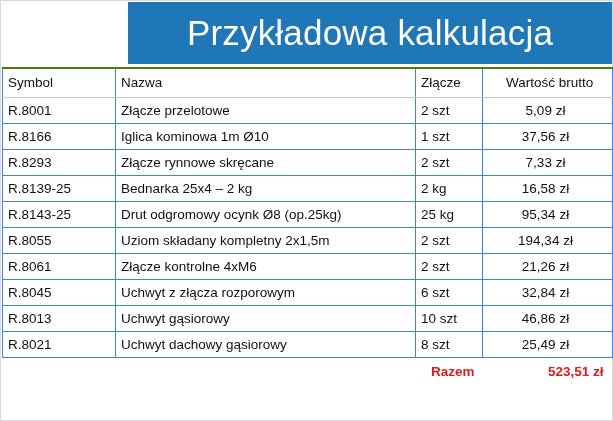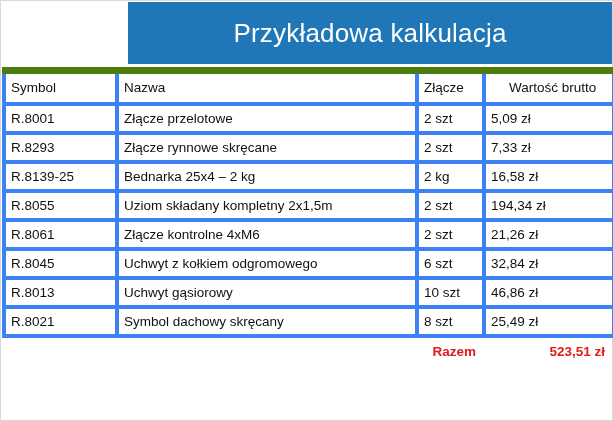--- a/index.html
+++ b/index.html
@@ -27,59 +27,59 @@
     top: 1px;
     width: 484px;
     height: 62px;
     background: #1f77b8;
     display: flex;
     align-items: center;
     justify-content: center;
   }
   .title-bar .title-text {
     color: #ffffff;
-    font-size: 26px;
+    font-size: 35px;
     font-weight: normal;
     letter-spacing: 0.2px;
     white-space: nowrap;
   }
   table.calc {
     position: absolute;
     left: 1px;
     top: 66px;
     width: 610px;
     border-collapse: collapse;
     table-layout: fixed;
     font-size: 13.5px;
     color: #111111;
   }
   table.calc col.c-symbol { width: 113px; }
   table.calc col.c-name   { width: 300px; }
   table.calc col.c-qty    { width: 67px; }
   table.calc col.c-value  { width: 130px; }
 
   table.calc th, table.calc td {
-    border: 4px solid #3b82f6;
+    border: 1px solid #3b82f6;
     padding: 0 5px;
     height: 25px;
     line-height: 25px;
     font-weight: normal;
     text-align: left;
     vertical-align: middle;
     white-space: nowrap;
     overflow: hidden;
   }
   table.calc thead th {
     height: 28px;
     line-height: 28px;
-    border-top: 7px solid #4d7c0f;
+    border-top: 2px solid #4d7c0f;
     border-bottom: 1px solid #c8c8c8;
   }
   table.calc td.value, table.calc th.value {
-    text-align: left;
+    text-align: center;
     padding-right: 9px;
   }
   table.calc thead th.value {
     text-align: left;
     padding-left: 23px;
   }
   tr.total td {
     border: none;
     color: #e01b1b;
     font-weight: bold;
@@ -130,58 +130,70 @@
       </tr>
     </thead>
     <tbody>
       <tr>
         <td>R.8001</td>
         <td>Złącze przelotowe</td>
         <td>2 szt</td>
         <td class="value">5,09 zł</td>
       </tr>
       <tr>
+        <td>R.8166</td>
+        <td>Iglica kominowa 1m Ø10</td>
+        <td>1 szt</td>
+        <td class="value">37,56 zł</td>
+      </tr>
+      <tr>
         <td>R.8293</td>
         <td>Złącze rynnowe skręcane</td>
         <td>2 szt</td>
         <td class="value">7,33 zł</td>
       </tr>
       <tr>
         <td>R.8139-25</td>
         <td>Bednarka 25x4  – 2 kg</td>
         <td>2 kg</td>
         <td class="value">16,58 zł</td>
       </tr>
       <tr>
+        <td>R.8143-25</td>
+        <td>Drut odgromowy ocynk Ø8 (op.25kg)</td>
+        <td>25 kg</td>
+        <td class="value">95,34 zł</td>
+      </tr>
+      <tr>
         <td>R.8055</td>
         <td>Uziom składany kompletny 2x1,5m</td>
         <td>2 szt</td>
         <td class="value">194,34 zł</td>
       </tr>
       <tr>
         <td>R.8061</td>
         <td>Złącze kontrolne 4xM6</td>
         <td>2 szt</td>
         <td class="value">21,26 zł</td>
       </tr>
       <tr>
         <td>R.8045</td>
-        <td>Uchwyt z kołkiem odgromowego</td>
+        <td>Uchwyt z złącza rozporowym</td>
         <td>6 szt</td>
         <td class="value">32,84 zł</td>
       </tr>
       <tr>
         <td>R.8013</td>
         <td>Uchwyt gąsiorowy</td>
         <td>10 szt</td>
         <td class="value">46,86 zł</td>
       </tr>
       <tr>
         <td>R.8021</td>
-        <td>Symbol dachowy skręcany</td>
+        <td>Uchwyt dachowy gąsiorowy</td>
         <td>8 szt</td>
         <td class="value">25,49 zł</td>
       </tr>
       <tr class="total">
         <td></td>
         <td></td>
         <td class="label">Razem</td>
         <td class="value">523,51 zł</td>
       </tr>
     </tbody>

